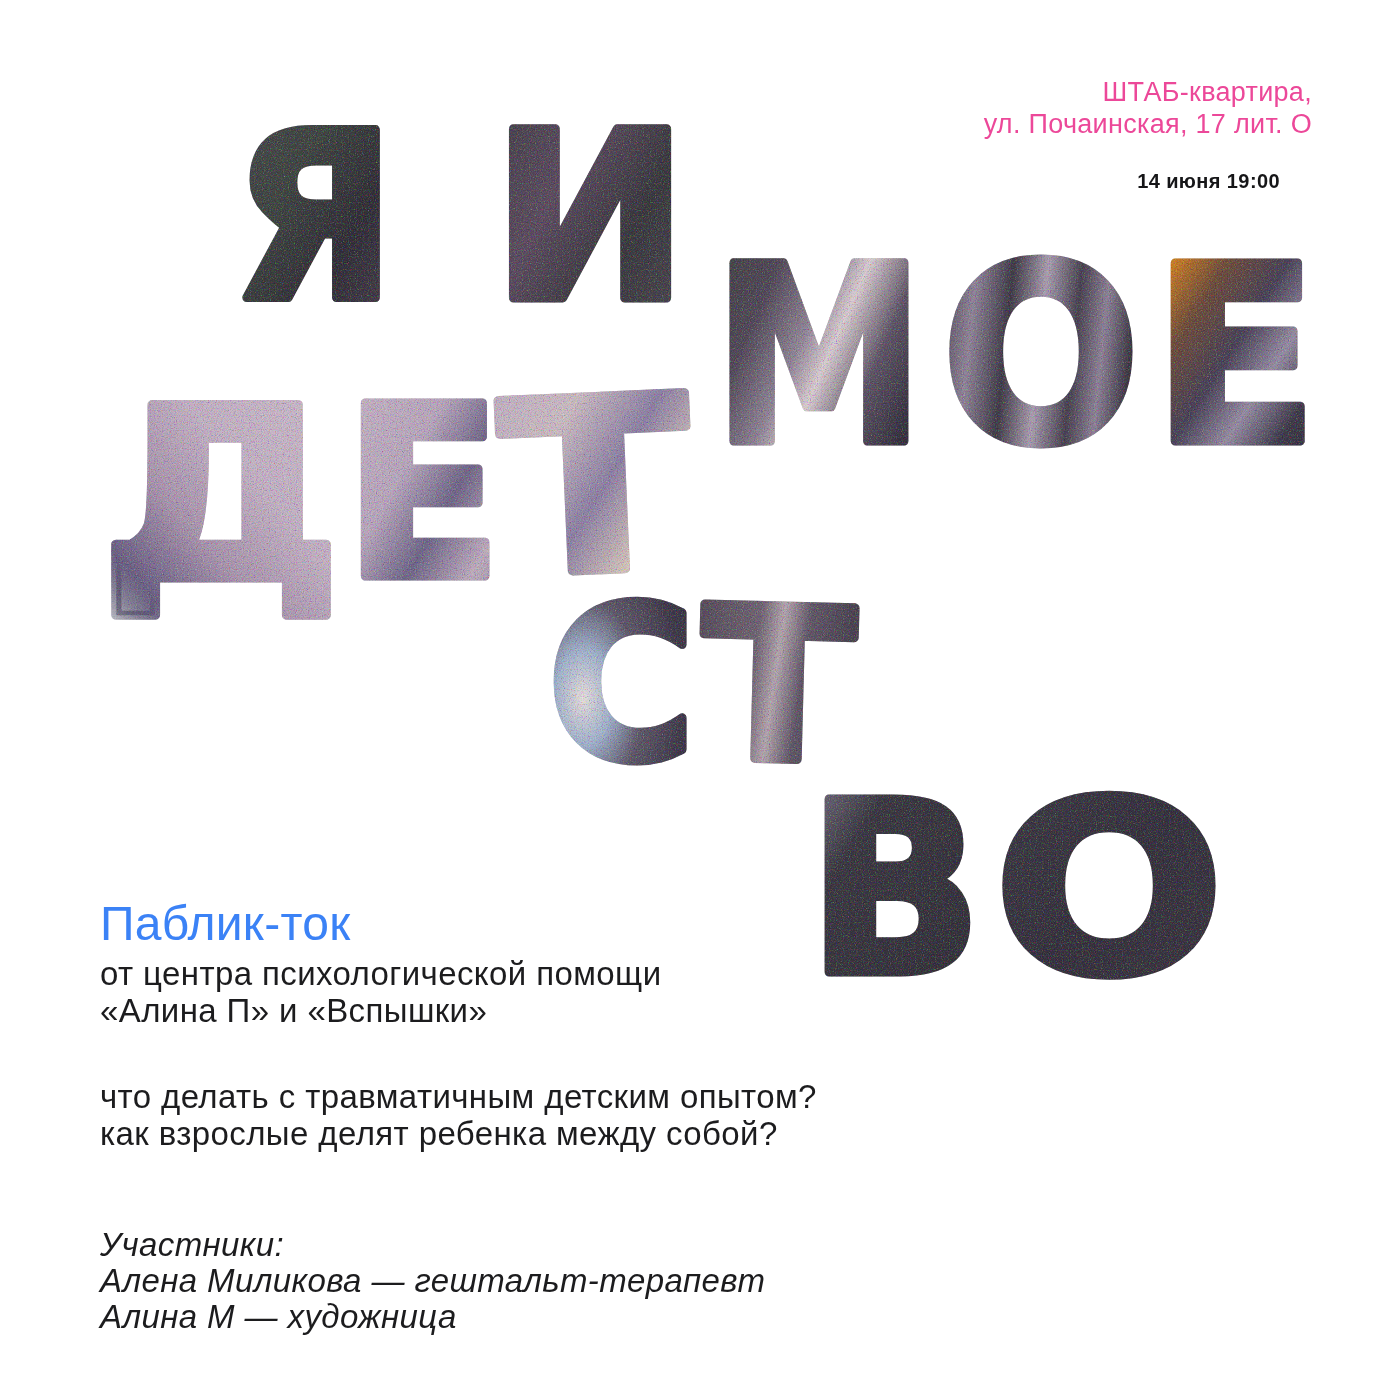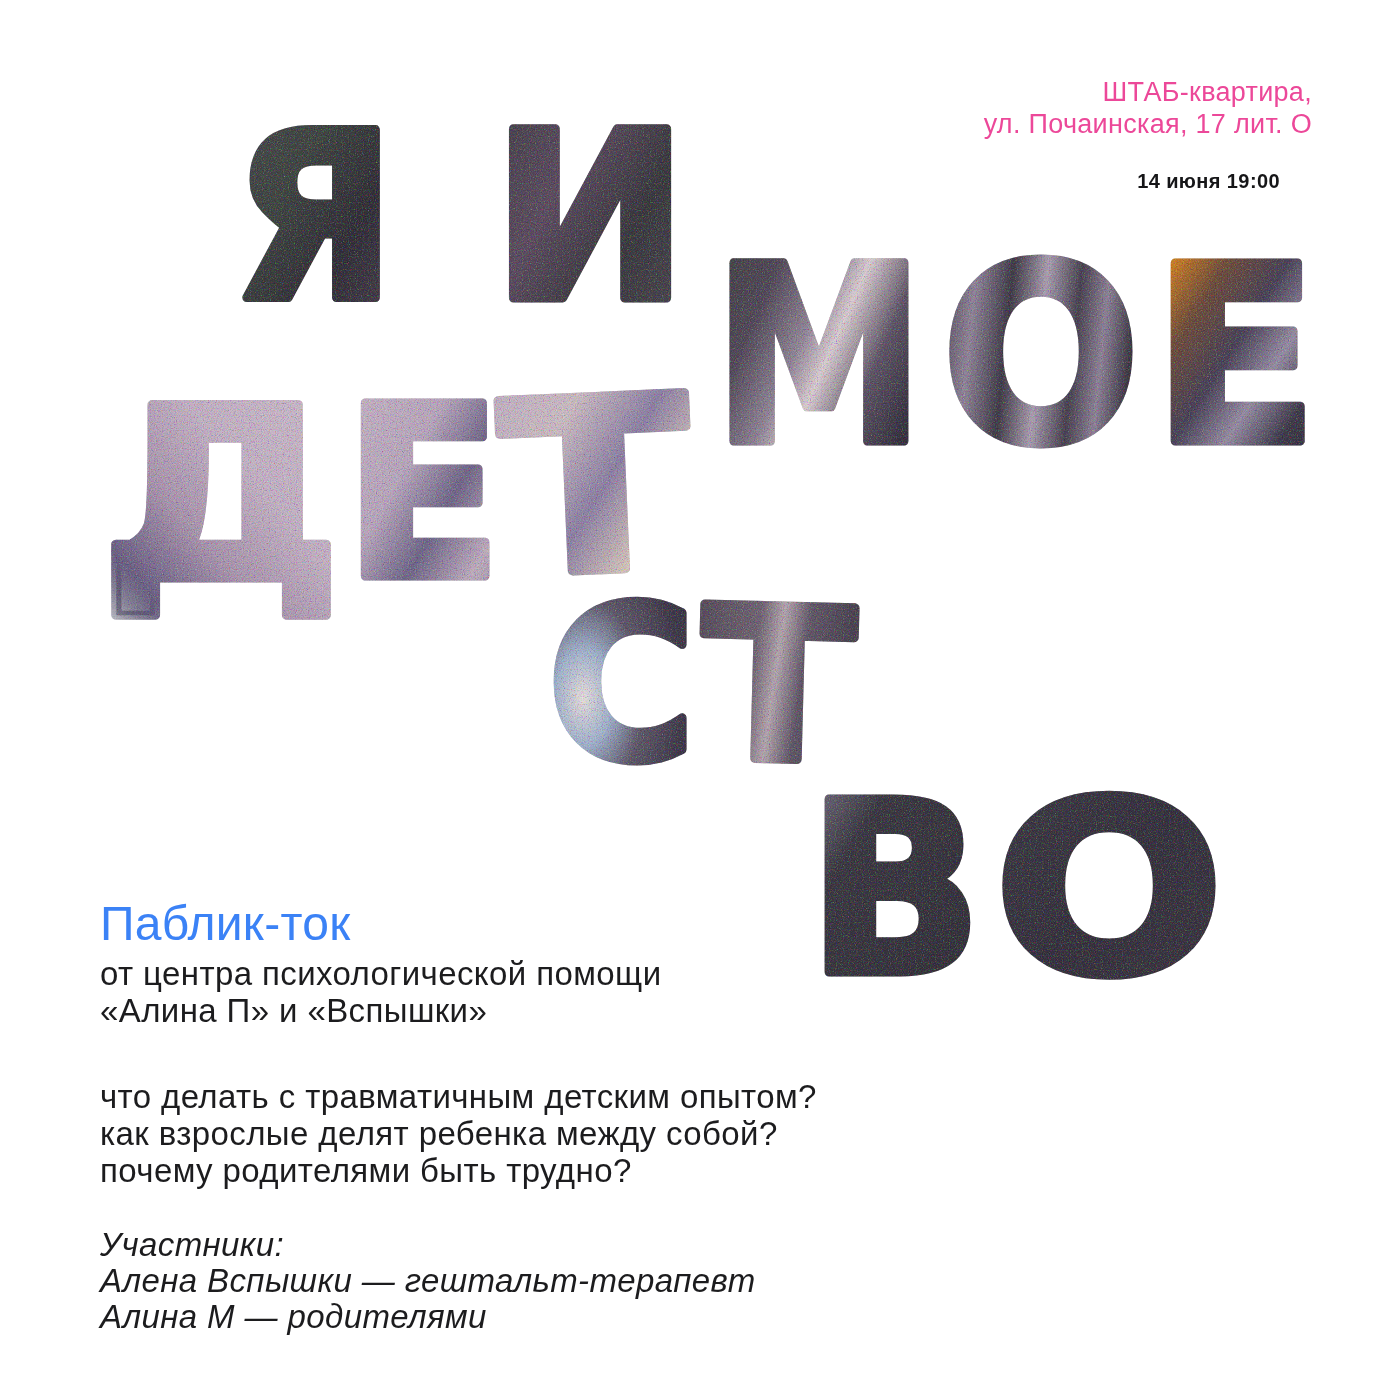--- a/index.html
+++ b/index.html
@@ -166,22 +166,21 @@
 
   <div class="lead">
     <div class="lead-heading">Паблик-ток</div>
     <div class="lead-line first">от центра психологической помощи</div>
     <div class="lead-line">«Алина П» и «Вспышки»</div>
   </div>
 
   <div class="questions">
     <div class="question-line">что делать с травматичным детским опытом?</div>
     <div class="question-line">как взрослые делят ребенка между собой?</div>
-    <div class="question-line">почему родителями быть трудно?</div>
   </div>
 
   <div class="participants">
     <div class="participant-line">Участники:</div>
-    <div class="participant-line">Алена Вспышки — гештальт-терапевт</div>
-    <div class="participant-line">Алина М — родителями</div>
+    <div class="participant-line">Алена Миликова — гештальт-терапевт</div>
+    <div class="participant-line">Алина М — художница</div>
   </div>
 
 </div>
 
 </body></html>

